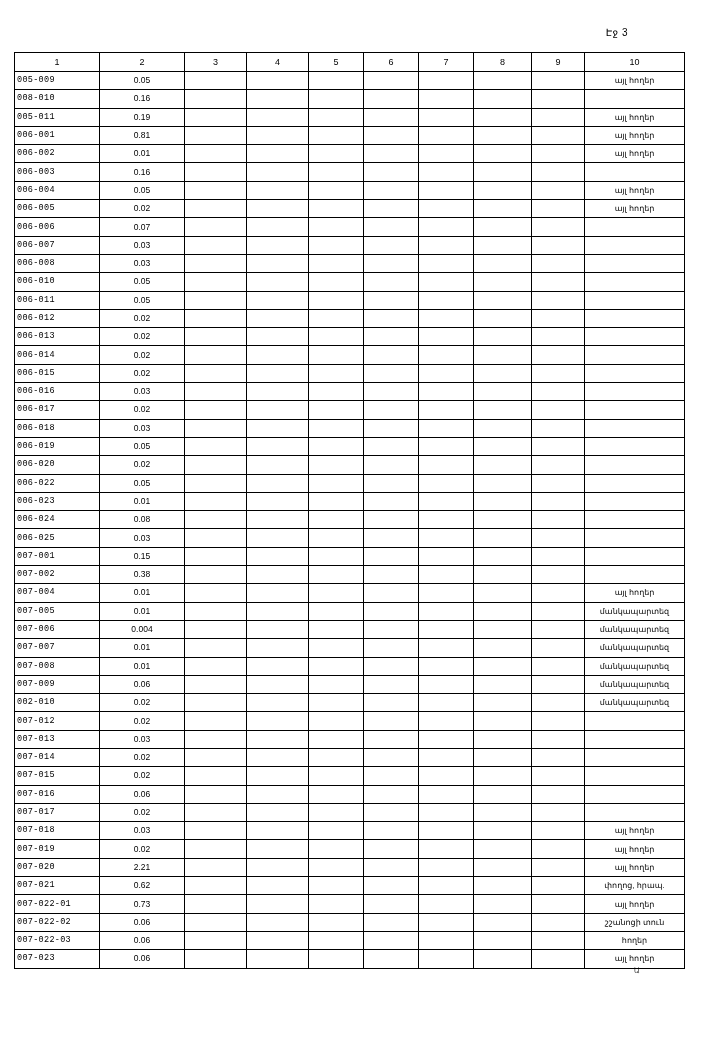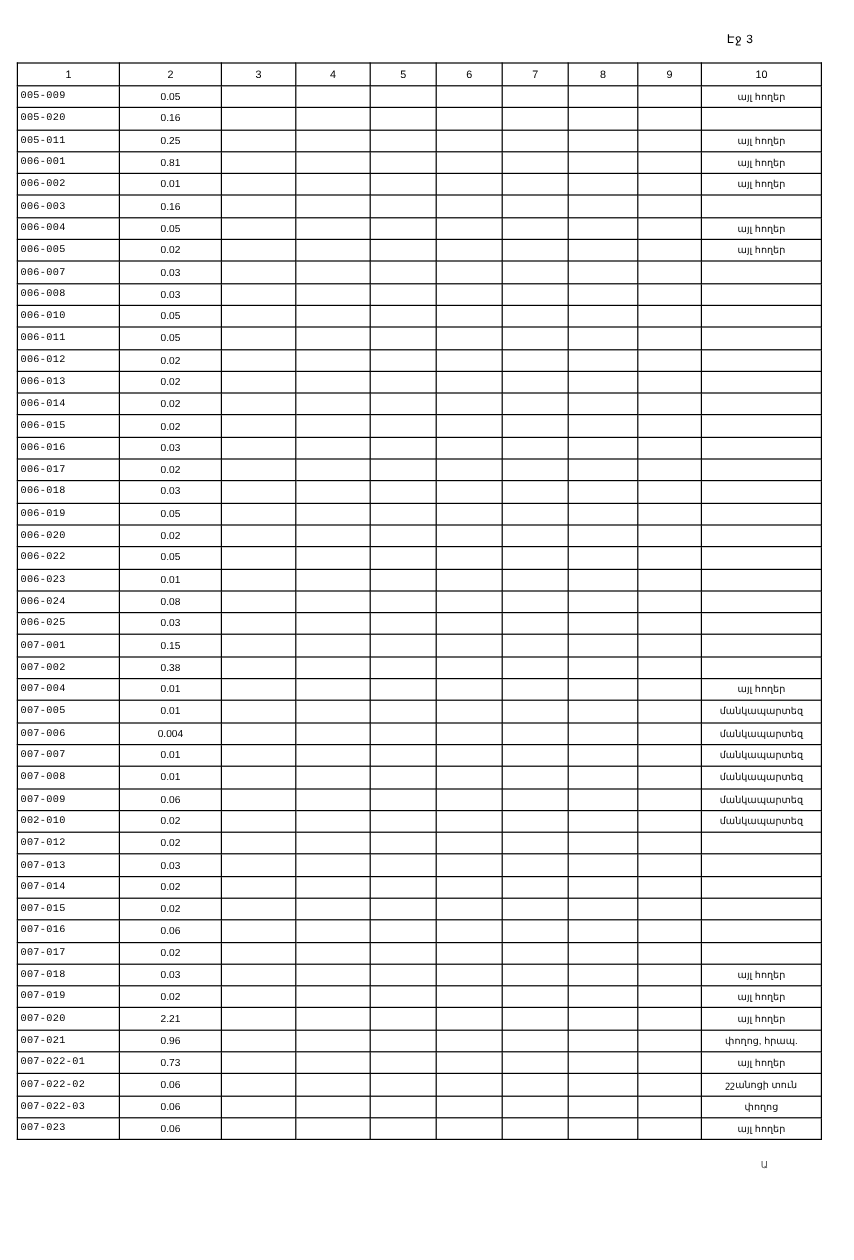--- a/index.html
+++ b/index.html
@@ -130,34 +130,34 @@
             <td class="c-val"></td>
             <td class="c-val"></td>
             <td class="c-val"></td>
             <td class="c-val"></td>
             <td class="c-val"></td>
             <td class="c-val"></td>
             <td class="c-val"></td>
             <td class="c-note">այլ հողեր</td>
           </tr>
           <tr>
-            <td class="c-code">005-020</td>
+            <td class="c-code">008-010</td>
             <td class="c-val">0.16</td>
             <td class="c-val"></td>
             <td class="c-val"></td>
             <td class="c-val"></td>
             <td class="c-val"></td>
             <td class="c-val"></td>
             <td class="c-val"></td>
             <td class="c-val"></td>
             <td class="c-note"></td>
           </tr>
           <tr>
             <td class="c-code">005-011</td>
-            <td class="c-val">0.25</td>
+            <td class="c-val">0.19</td>
             <td class="c-val"></td>
             <td class="c-val"></td>
             <td class="c-val"></td>
             <td class="c-val"></td>
             <td class="c-val"></td>
             <td class="c-val"></td>
             <td class="c-val"></td>
             <td class="c-note">այլ հողեր</td>
           </tr>
           <tr>
@@ -214,20 +214,32 @@
             <td class="c-val"></td>
             <td class="c-val"></td>
             <td class="c-val"></td>
             <td class="c-val"></td>
             <td class="c-val"></td>
             <td class="c-val"></td>
             <td class="c-val"></td>
             <td class="c-note">այլ հողեր</td>
           </tr>
           <tr>
+            <td class="c-code">006-006</td>
+            <td class="c-val">0.07</td>
+            <td class="c-val"></td>
+            <td class="c-val"></td>
+            <td class="c-val"></td>
+            <td class="c-val"></td>
+            <td class="c-val"></td>
+            <td class="c-val"></td>
+            <td class="c-val"></td>
+            <td class="c-note"></td>
+          </tr>
+          <tr>
             <td class="c-code">006-007</td>
             <td class="c-val">0.03</td>
             <td class="c-val"></td>
             <td class="c-val"></td>
             <td class="c-val"></td>
             <td class="c-val"></td>
             <td class="c-val"></td>
             <td class="c-val"></td>
             <td class="c-val"></td>
             <td class="c-note"></td>
@@ -635,21 +647,21 @@
             <td class="c-val"></td>
             <td class="c-val"></td>
             <td class="c-val"></td>
             <td class="c-val"></td>
             <td class="c-val"></td>
             <td class="c-val"></td>
             <td class="c-note">այլ հողեր</td>
           </tr>
           <tr>
             <td class="c-code">007-021</td>
-            <td class="c-val">0.96</td>
+            <td class="c-val">0.62</td>
             <td class="c-val"></td>
             <td class="c-val"></td>
             <td class="c-val"></td>
             <td class="c-val"></td>
             <td class="c-val"></td>
             <td class="c-val"></td>
             <td class="c-val"></td>
             <td class="c-note">փողոց, հրապ.</td>
           </tr>
           <tr>
@@ -679,21 +691,21 @@
           <tr>
             <td class="c-code">007-022-03</td>
             <td class="c-val">0.06</td>
             <td class="c-val"></td>
             <td class="c-val"></td>
             <td class="c-val"></td>
             <td class="c-val"></td>
             <td class="c-val"></td>
             <td class="c-val"></td>
             <td class="c-val"></td>
-            <td class="c-note">փողոց</td>
+            <td class="c-note">հողեր</td>
           </tr>
           <tr>
             <td class="c-code">007-023</td>
             <td class="c-val">0.06</td>
             <td class="c-val"></td>
             <td class="c-val"></td>
             <td class="c-val"></td>
             <td class="c-val"></td>
             <td class="c-val"></td>
             <td class="c-val"></td>

